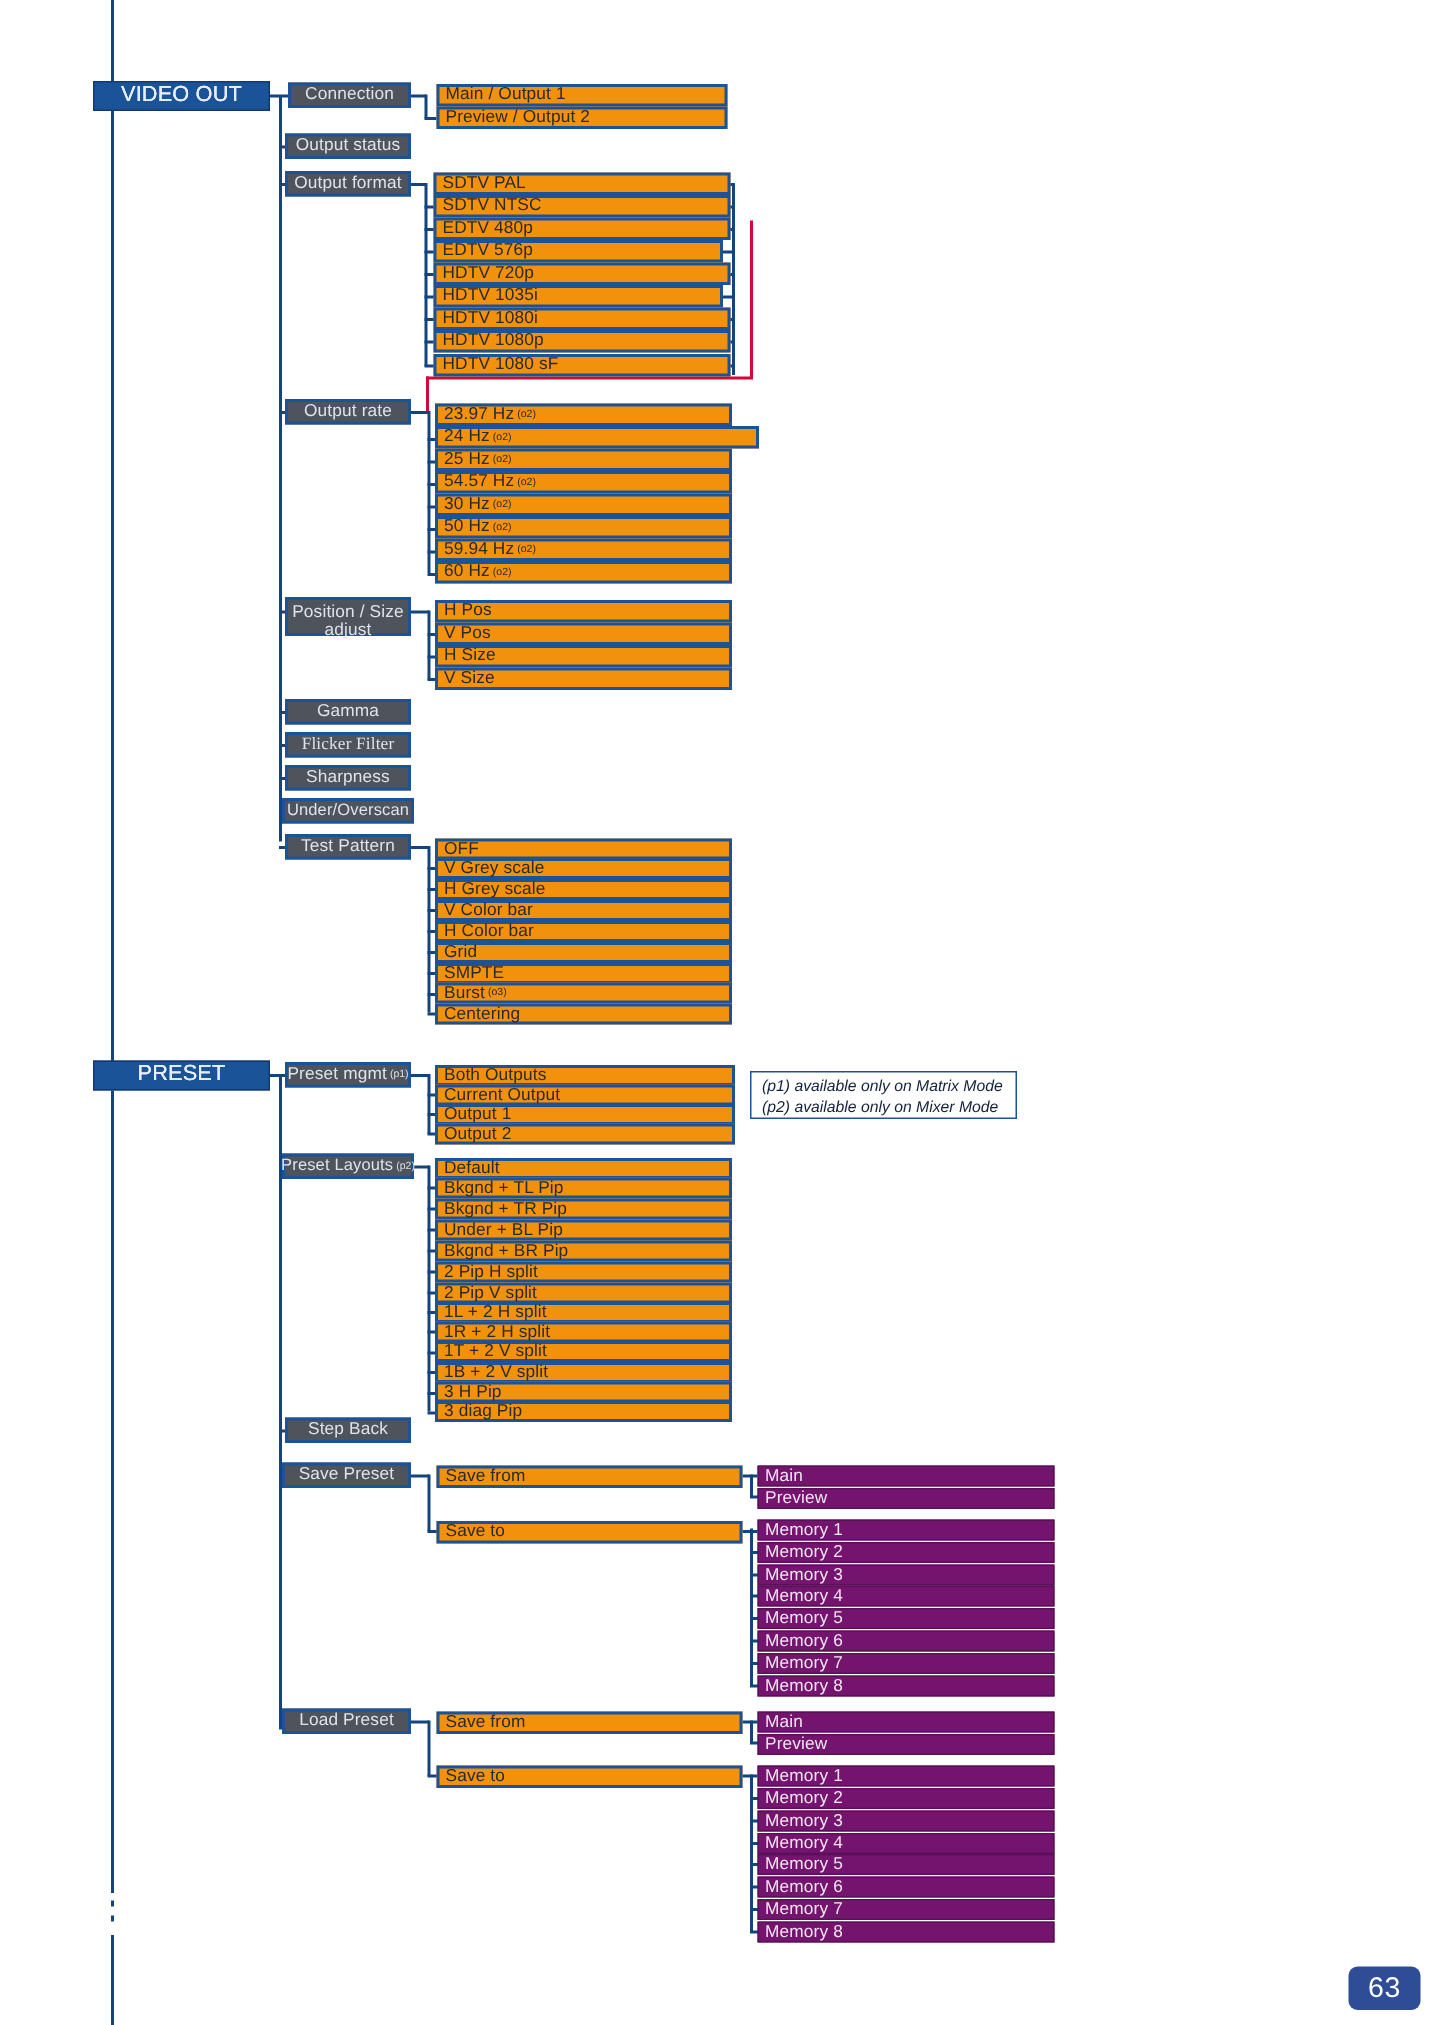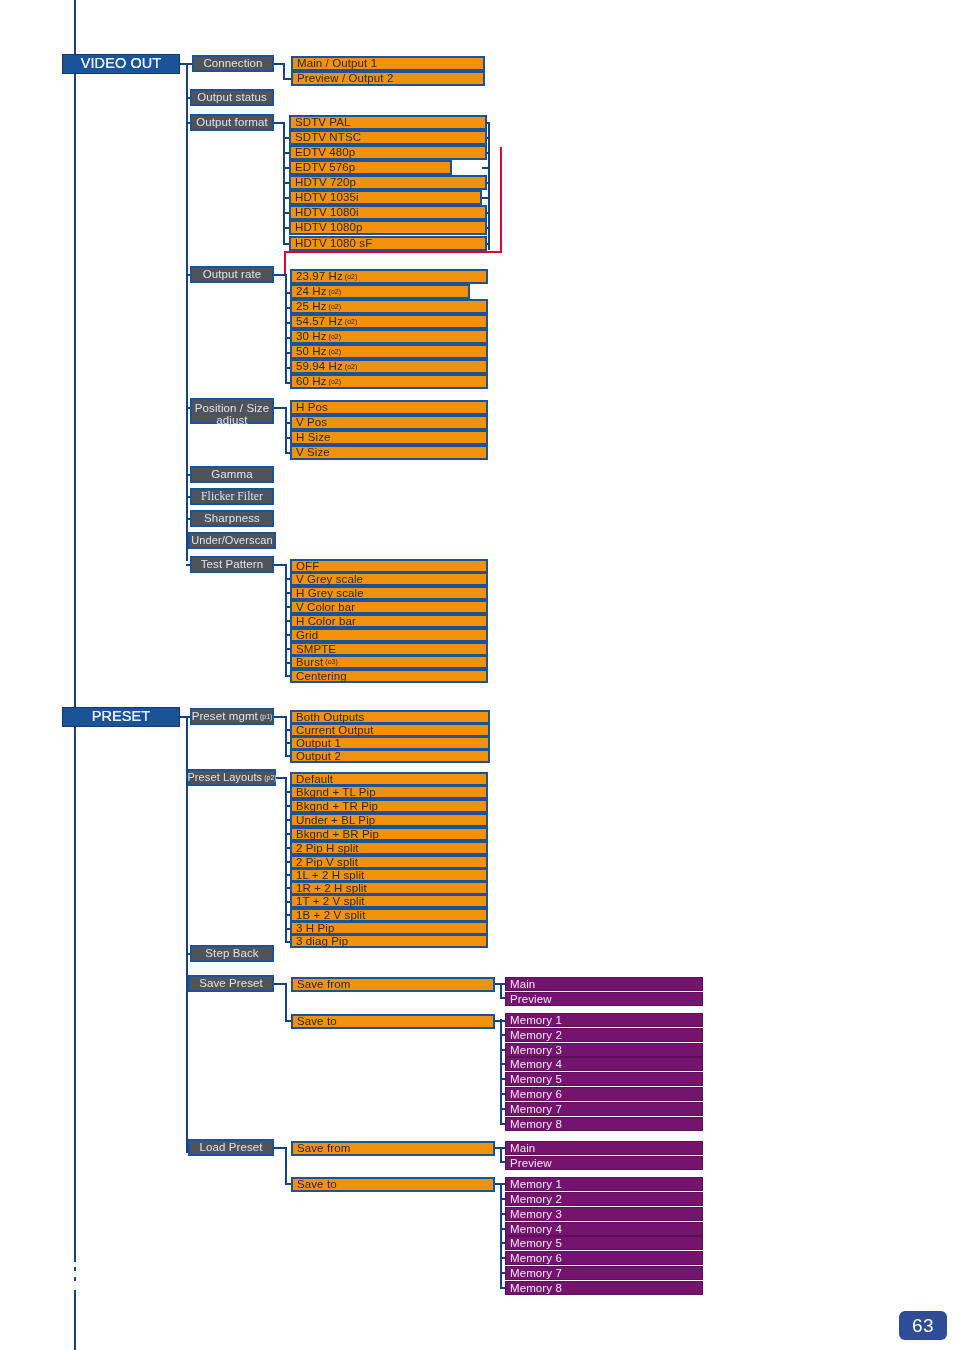--- a/index.html
+++ b/index.html
@@ -270,33 +270,33 @@
   <div class="node gray" style="left:192px; top:55px; width:82px;">Connection</div>
   <div class="node orange" style="left:291px; top:56px; width:194px;">Main / Output 1</div>
   <div class="node orange" style="left:291px; top:71px; width:194px;">Preview / Output 2</div>
 
   <div class="node gray" style="left:190px; top:89px; width:84px;">Output status</div>
 
   <div class="node gray" style="left:190px; top:114px; width:84px;">Output format</div>
   <div class="node orange" style="left:289px; top:115px; width:198px;">SDTV PAL</div>
   <div class="node orange" style="left:289px; top:130px; width:198px;">SDTV NTSC</div>
   <div class="node orange" style="left:289px; top:145px; width:198px;">EDTV 480p</div>
-  <div class="node orange" style="left:289px; top:160px; width:163px;">EDTV 576p</div>
+  <div class="node orange" style="left:289px; top:160px; width:193px;">EDTV 576p</div>
   <div class="node orange" style="left:289px; top:175px; width:198px;">HDTV 720p</div>
   <div class="node orange" style="left:289px; top:190px; width:193px;">HDTV 1035i</div>
   <div class="node orange" style="left:289px; top:205px; width:198px;">HDTV 1080i</div>
   <div class="node orange" style="left:289px; top:220px; width:198px;">HDTV 1080p</div>
   <div class="node orange" style="left:289px; top:236px; width:198px;">HDTV 1080 sF</div>
 
   <div class="node gray" style="left:190px; top:266px; width:84px;">Output rate</div>
   <div class="node orange" style="left:290px; top:269px; width:198px;">
     <span>23.97 Hz</span>
       <sup>(o2)</sup>
   </div>
-  <div class="node orange" style="left:290px; top:284px; width:180px;">
+  <div class="node orange" style="left:290px; top:284px; width:216px;">
     <span>24 Hz</span>
       <sup>(o2)</sup>
   </div>
   <div class="node orange" style="left:290px; top:299px; width:198px;">
     <span>25 Hz</span>
       <sup>(o2)</sup>
   </div>
   <div class="node orange" style="left:290px; top:314px; width:198px;">
     <span>54.57 Hz</span>
       <sup>(o2)</sup>
@@ -401,16 +401,20 @@
   <div class="node purple" style="left:505px; top:1156px; width:198px;">Preview</div>
   <div class="node purple" style="left:505px; top:1177px; width:198px;">Memory 1</div>
   <div class="node purple" style="left:505px; top:1192px; width:198px;">Memory 2</div>
   <div class="node purple" style="left:505px; top:1207px; width:198px;">Memory 3</div>
   <div class="node purple" style="left:505px; top:1222px; width:198px;">Memory 4</div>
   <div class="node purple" style="left:505px; top:1236px; width:198px;">Memory 5</div>
   <div class="node purple" style="left:505px; top:1251px; width:198px;">Memory 6</div>
   <div class="node purple" style="left:505px; top:1266px; width:198px;">Memory 7</div>
   <div class="node purple" style="left:505px; top:1281px; width:198px;">Memory 8</div>
 
+  <div class="note" style="left:500px; top:714px; width:178px; height:32px;">
+    <div>(p1) available only on Matrix Mode</div>
+    <div>(p2) available only on Mixer Mode</div>
+  </div>
 
   <div class="page-badge" style="left:899px; top:1311px; width:48px; height:29px;">63</div>
 
 </div>
 
 </body></html>

